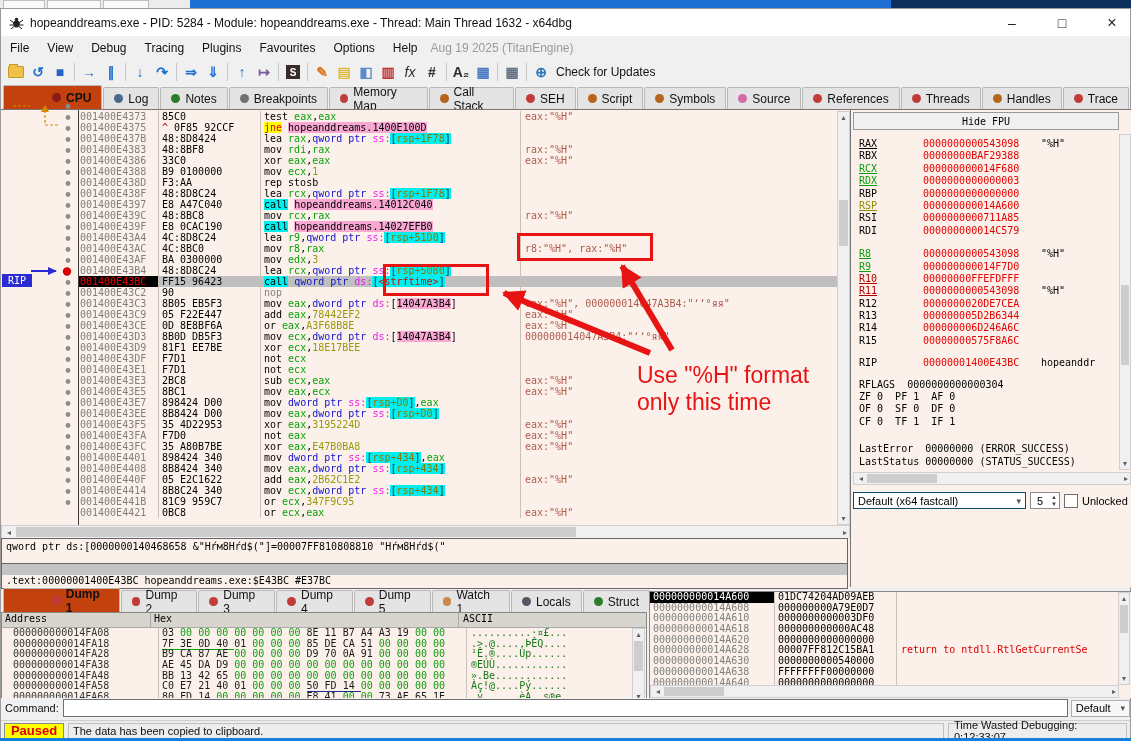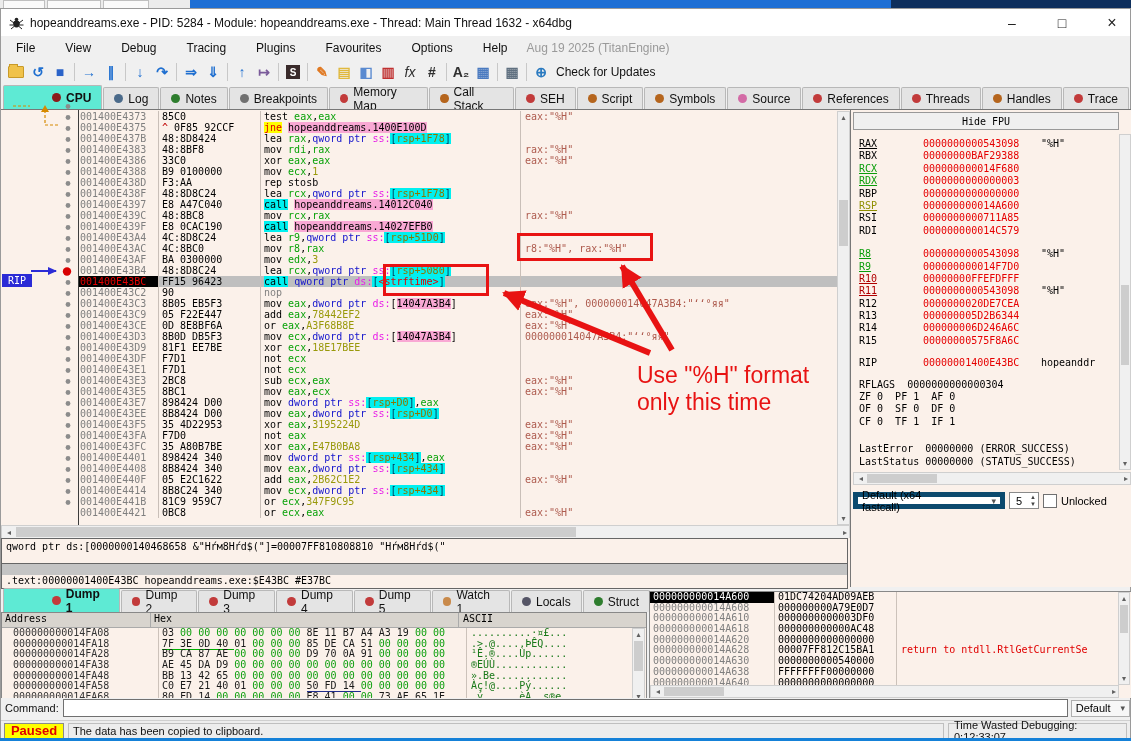--- a/index.html
+++ b/index.html
@@ -11,35 +11,35 @@
   .topstrip .lt{position:absolute;left:0;top:0;width:190px;height:8px;background:#ECECEC;}
   .topstrip .lt i{position:absolute;top:0;height:7px;border:1px solid #BFBFBF;background:#FAFAFA;}
   .topstrip .dk{position:absolute;right:0;top:0;width:240px;height:8px;background:#0E2F5C;}
   
   .appwin{position:absolute;left:0;top:8px;width:1129px;height:730px;border:1px solid #9A9A9A;background:#F0F0F0;}
   .titlebar{position:absolute;left:0;top:0;width:100%;height:27px;background:#FFFFFF;display:flex;align-items:center;}
   .titlebar .ttl{font-size:12px;color:#111;margin-left:6px;}
   .winbtns{position:absolute;right:8px;top:0;height:27px;display:flex;gap:30px;align-items:center;}
   .winbtns span{font-size:14px;color:#222;width:20px;text-align:center;cursor:default;}
   .menubar{position:absolute;left:0;top:27px;width:100%;height:23px;display:flex;align-items:center;font-size:12px;color:#111;background:#F0F0F0;}
-  .menubar .mi{padding:3px 15px;}
+  .menubar .mi{padding:3px 9px;}
   .menubar .note{color:#9A9A9A;margin-left:4px;}
   .toolbar{position:absolute;left:0;top:50px;width:100%;height:26px;display:flex;align-items:center;background:#F0F0F0;padding-left:4px;box-sizing:border-box;}
   .tool{width:22px;height:20px;display:inline-flex;align-items:center;justify-content:center;font-size:14px;font-weight:bold;}
   .tsep{width:1px;height:18px;background:#C8C8C8;margin:0 3px;}
   .folder{width:14px;height:10px;background:#F0C24A;border:1px solid #C89A28;border-radius:1px;position:relative;}
   .folder:before{content:"";position:absolute;left:0;top:-3px;width:7px;height:2px;background:#F0C24A;border:1px solid #C89A28;border-bottom:none;}
   .sbadge{width:14px;height:14px;background:#3A2B2B;color:#fff;font-size:10px;font-weight:bold;
           display:flex;align-items:center;justify-content:center;}
   .chk-upd{font-size:12px;color:#111;margin-left:4px;}
   
   .tabbar{position:absolute;left:0;top:76px;width:100%;height:24px;display:flex;align-items:flex-end;background:#F0F0F0;padding-left:2px;box-sizing:border-box;}
   .tab{height:21px;display:flex;align-items:center;gap:5px;padding:0 10px;font-size:12px;color:#111;
        border:1px solid #B8B8B8;border-bottom:none;background:#E4E4E4;margin-right:1px;border-radius:2px 2px 0 0;}
-  .tab.active{background:#5eead4;height:23px;font-weight:bold;padding-left:48px;}
+  .tab.active{background:#c2410c;height:23px;font-weight:bold;padding-left:48px;}
   .tabicon{width:9px;height:9px;border-radius:50%;display:inline-block;}
   
   .disasm{position:absolute;left:0;top:100px;width:849px;height:430px;background:#FBF1EA;border-top:1px solid #777;box-sizing:border-box;}
   .drows{position:absolute;left:0;top:1px;width:836px;}
   .dr{display:flex;height:11px;line-height:11px;font-size:10px;white-space:pre;}
   .dg{width:77px;flex:none;}
   .da{width:80px;flex:none;color:#7F7F7F;padding-left:2px;box-sizing:border-box;}
   .db{width:102px;flex:none;color:#000;border-left:1px solid #C9BFB8;padding-left:3px;box-sizing:border-box;overflow:hidden;}
   .di{width:260px;flex:none;border-left:1px solid #C9BFB8;padding-left:3px;box-sizing:border-box;overflow:hidden;}
   .dc{flex:1;border-left:1px solid #C9BFB8;padding-left:4px;box-sizing:border-box;color:#AE5B4E;overflow:hidden;}
@@ -69,21 +69,21 @@
            display:flex;align-items:center;justify-content:center;font-size:10px;box-sizing:border-box;}
   .reglines{position:absolute;left:8px;top:28px;width:262px;}
   .rl{height:12.4px;line-height:12.4px;white-space:pre;display:flex;}
   .rl .rn{width:64px;flex:none;}
   .rl .rv{width:118px;flex:none;color:#E60000;}
   .rl .re{flex:1;color:#000;}
   .lk{color:#000;} .lg{color:#0A9E0A;} .lo{color:#8F8F00;} .lr{color:#B00000;}
   .ulb{text-decoration:underline;}
   .plain{color:#000;}
   .ccrow{position:absolute;left:2px;top:381px;width:278px;height:19px;display:flex;align-items:center;gap:4px;font-size:11px;}
-  .ccsel{width:152px;height:17px;border:5px solid #0c4a6e;background:#FFF;display:flex;align-items:center;justify-content:space-between;padding:0 4px;box-sizing:border-box;font-size:11px;gap:40px;}
+  .ccsel{width:173px;height:17px;border:1px solid #0c4a6e;background:#FFF;display:flex;align-items:center;justify-content:space-between;padding:0 4px;box-sizing:border-box;font-size:11px;gap:40px;}
   .spin{width:30px;height:17px;border:1px solid #8A8A8A;background:#FFF;display:flex;align-items:center;box-sizing:border-box;}
   .spin .num{flex:1;text-align:center;font-size:11px;}
   .spin .uds{width:10px;font-size:6px;line-height:7px;color:#444;text-align:center;}
   .cbox{width:12px;height:12px;border:1px solid #707070;background:#FFF;}
   .args{position:absolute;left:2px;top:402px;width:266px;height:74px;overflow:hidden;}
   .argl{height:12.9px;line-height:12.9px;font-size:10px;color:#8B1C1C;white-space:pre;overflow:hidden;}
   .argl.hl{background:#DADADA;}
   
   .infopane{position:absolute;left:0;top:529px;width:849px;height:51px;background:#FBF1EA;}
   .ip1{position:absolute;left:0;top:0;width:847px;height:26px;border:1px solid #666;box-sizing:border-box;font-size:10px;padding:2px 0 0 4px;white-space:pre;overflow:hidden;}

